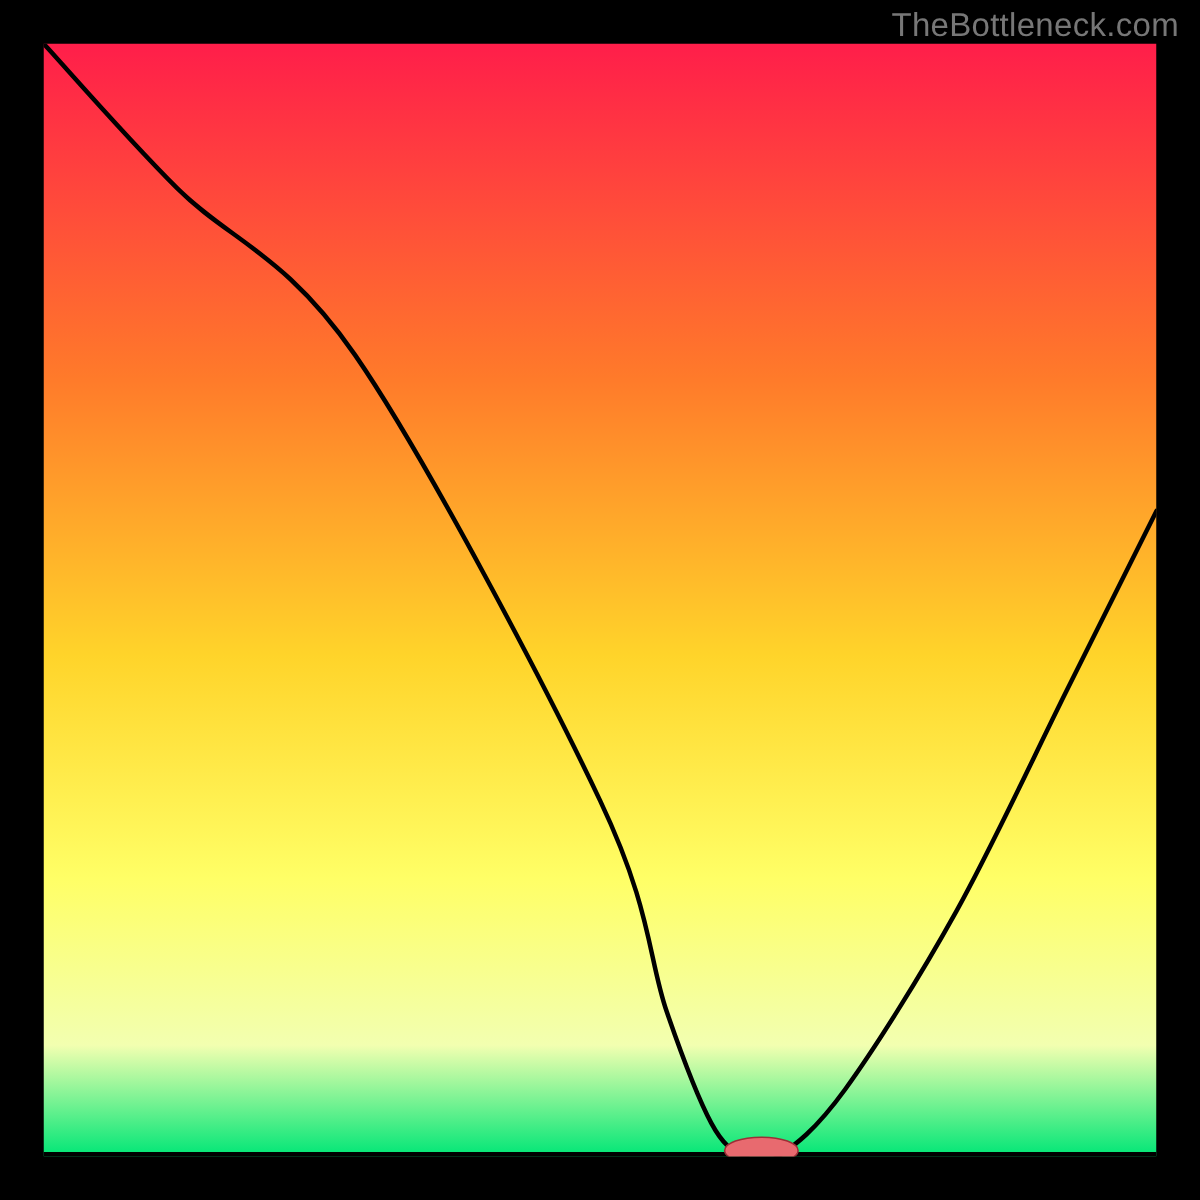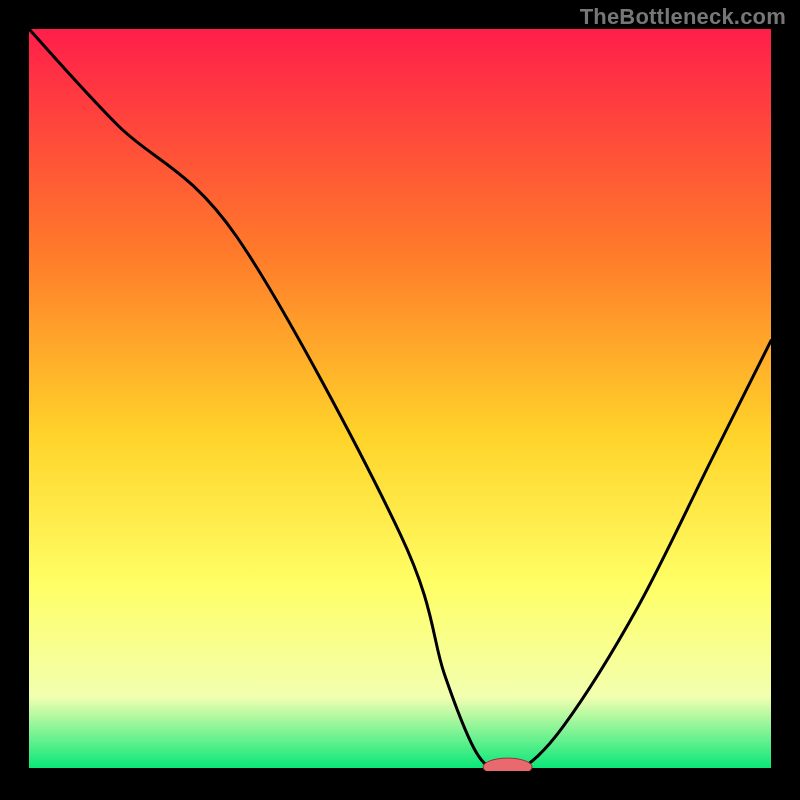--- a/index.html
+++ b/index.html
@@ -16,21 +16,21 @@
     width: 800px;
     height: 800px;
     background: #000;
   }
   .watermark {
     position: absolute;
     top: 4px;
     right: 14px;
     color: #777;
     font-size: 22px;
-    font-weight: bold;
+    font-weight: normal;
     letter-spacing: 0.2px;
     z-index: 10;
   }
   .plot-wrap {
     position: absolute;
     left: 29px;
     top: 29px;
     width: 742px;
     height: 742px;
     background: #000;

